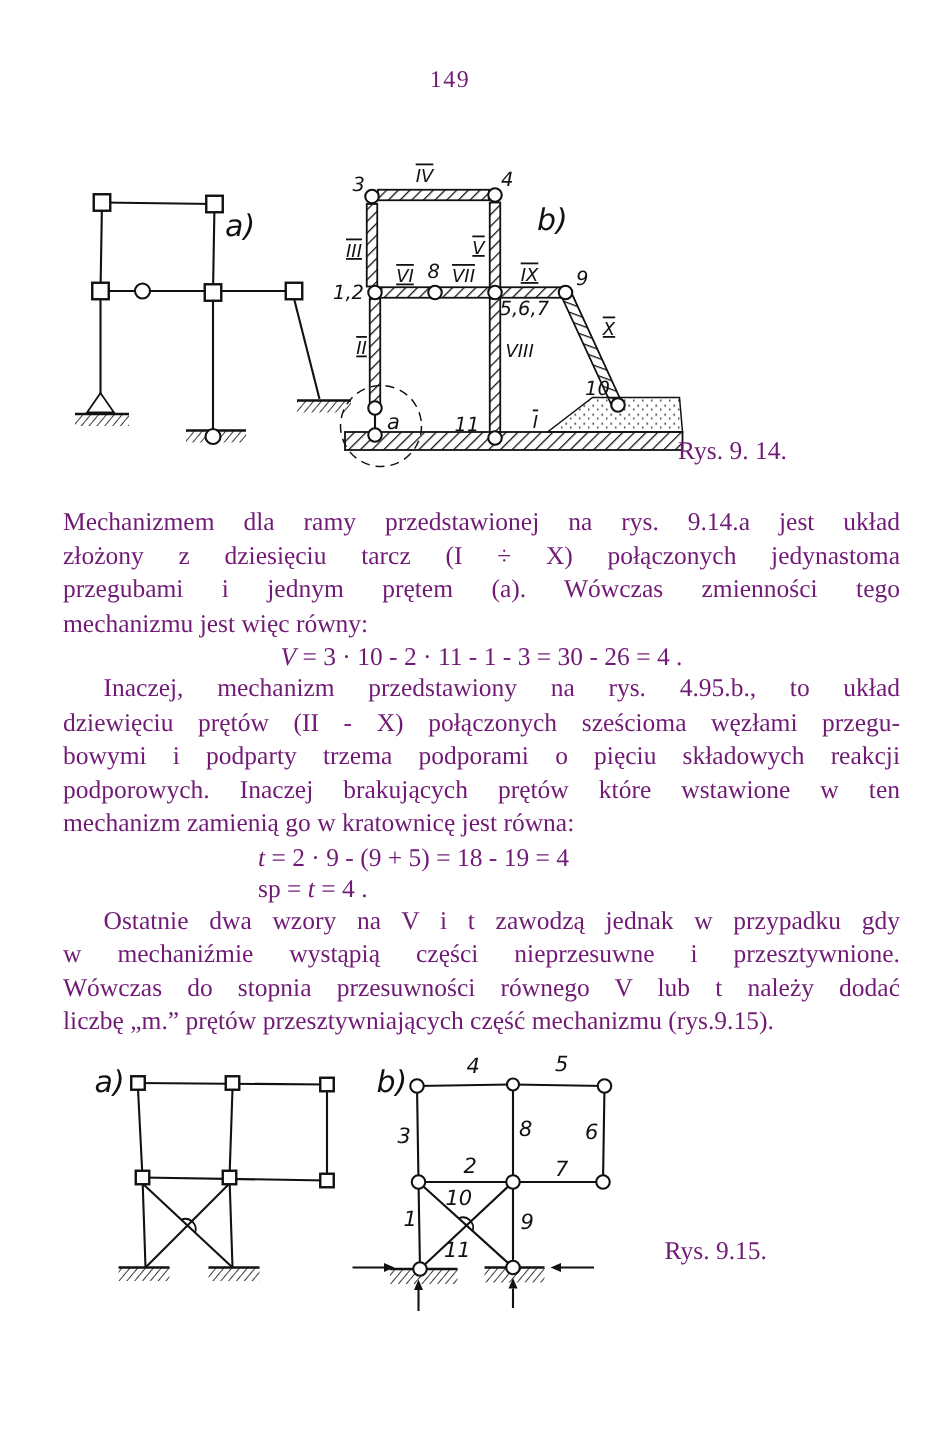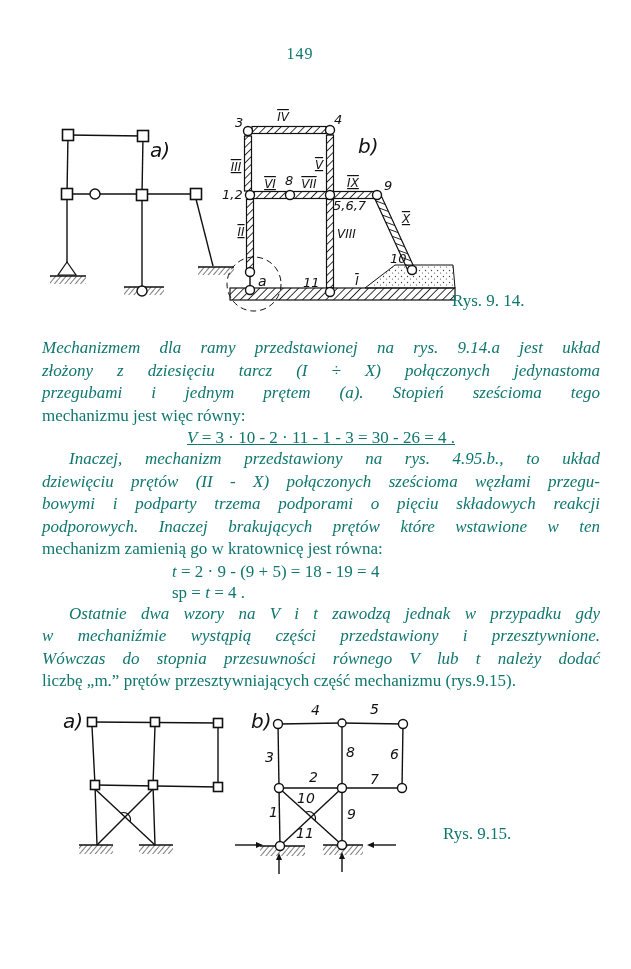--- a/index.html
+++ b/index.html
@@ -1,30 +1,30 @@
 <!DOCTYPE html>
 <html><head>
 <meta charset="utf-8">
 <style>
   html,body { margin:0; padding:0; }
   body { background:#ffffff; }
   .page { position:relative; width:631px; height:969px; background:#fff; overflow:hidden;
-          color:#0f766e; }
+          color:#701a75; }
 
   .pagenum { position:absolute; left:250px; top:44px; width:100px; text-align:center;
              font:16px/20px "Liberation Serif", serif; letter-spacing:1px; }
 
   
   .tb { position:absolute; left:42px; top:337px; width:558px;
         font:17px/22.5px "Liberation Serif", serif; }
-  .jl { text-align:justify; text-align-last:justify;font-style:italic; -moz-text-align-last:justify; }
+  .jl { text-align:justify; text-align-last:justify; -moz-text-align-last:justify; }
   .ll { text-align:center; text-align-last:left; }
   .ind { text-indent:27px; }
   .fline { height:21px; line-height:21px; }
-  .center { text-align:center;text-decoration:underline; }
+  .center { text-align:center; }
   .foff { padding-left:130px; }
   .it { font-style:italic; }
 
   
   .figsvg { position:absolute; }
   .cap { position:absolute; font:17px/20px "Liberation Serif", serif; }
   svg text { fill:#111; font-family:"DejaVu Sans", sans-serif; font-style:italic; }
   .flabel { font-size:13px; }
   .flabel2 { font-size:14px; }
   .biglabel { font-size:20px; }
@@ -147,36 +147,36 @@
       <text class="rn" x="297" y="143">VIII</text>
       <text class="rn rn-ou" x="366" y="128" text-anchor="middle">X</text>
       <text class="rn rn-o" x="317" y="190" text-anchor="middle">I</text>
     </g>
   </svg>
   <div class="cap" style="left:452px; top:291px;font-family:Liberation Serif, serif;">Rys. 9. 14.</div>
 
   <div class="tb">
     <div class="jl">Mechanizmem dla ramy przedstawionej na rys. 9.14.a jest układ</div>
     <div class="jl">złożony z dziesięciu tarcz (I ÷ X) połączonych jedynastoma</div>
-    <div class="jl">przegubami i jednym prętem (a). Stopień sześcioma tego</div>
+    <div class="jl">przegubami i jednym prętem (a). Wówczas zmienności tego</div>
     <div class="ll">mechanizmu jest więc równy:</div>
 
     <div class="fline center"><span class="it">V</span><span> = 3 · 10 - 2 · 11 - 1 - 3 = 30 - 26 = 4 .</span></div>
 
     <div class="jl ind">Inaczej, mechanizm przedstawiony na rys. 4.95.b., to układ</div>
     <div class="jl">dziewięciu prętów (II - X) połączonych sześcioma węzłami przegu-</div>
     <div class="jl">bowymi i podparty trzema podporami o pięciu składowych reakcji</div>
     <div class="jl">podporowych. Inaczej brakujących prętów które wstawione w ten</div>
     <div class="ll">mechanizm zamienią go w kratownicę jest równa:</div>
 
     <div class="fline foff"><span class="it">t</span><span> = 2 · 9 -  (9 + 5) = 18 - 19 = 4</span></div>
     <div class="fline foff"><span>sp = </span><span class="it">t</span><span> = 4 .</span></div>
 
     <div class="jl ind">Ostatnie dwa wzory na V i t  zawodzą jednak w przypadku gdy</div>
-    <div class="jl">w mechaniźmie wystąpią części przedstawiony i przesztywnione.</div>
+    <div class="jl">w mechaniźmie wystąpią części nieprzesuwne i przesztywnione.</div>
     <div class="jl">Wówczas do stopnia przesuwności równego V lub t należy dodać</div>
     <div class="ll">liczbę „m.” prętów przesztywniających część mechanizmu (rys.9.15).</div>
   </div>
 
   <svg class="figsvg" style="left:55px; top:702px;" width="410" height="185" viewBox="0 0 410 185">
     <defs>
       <pattern id="gh2" patternUnits="userSpaceOnUse" width="4" height="10" patternTransform="rotate(40)">
         <line x1="0" y1="0" x2="0" y2="10" stroke="#111" stroke-width="1.1"></line>
       </pattern>
     </defs>

